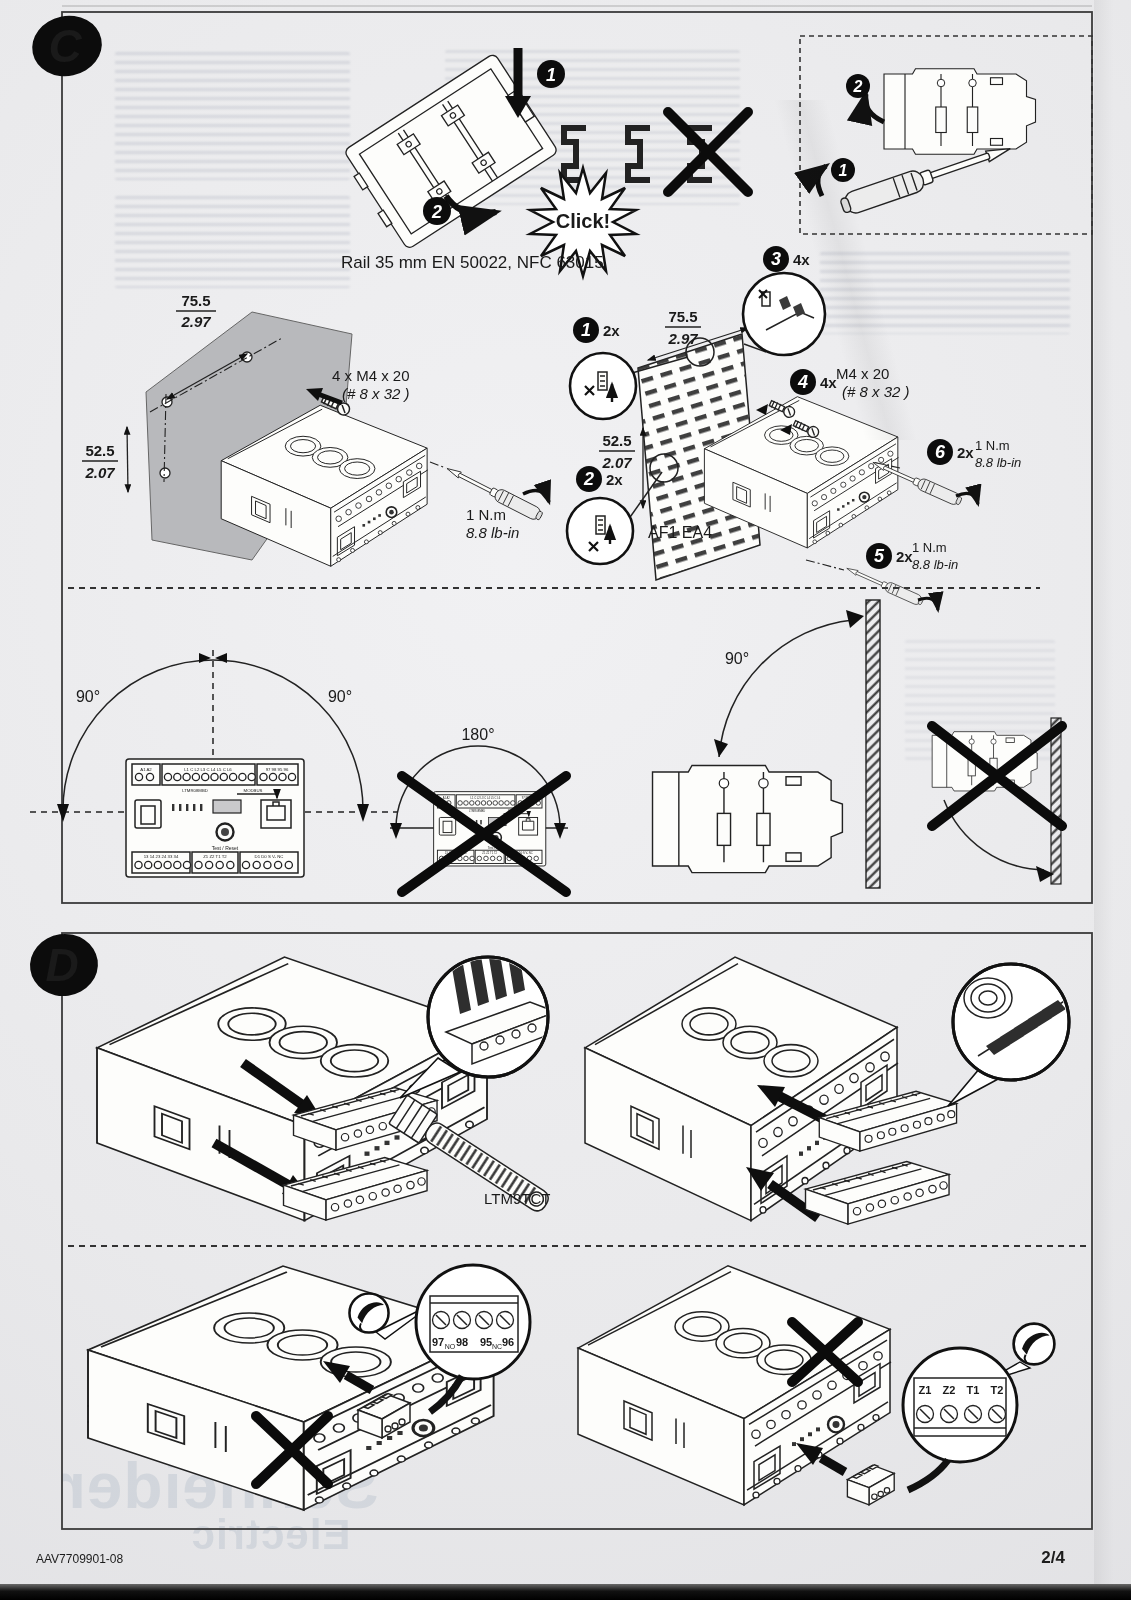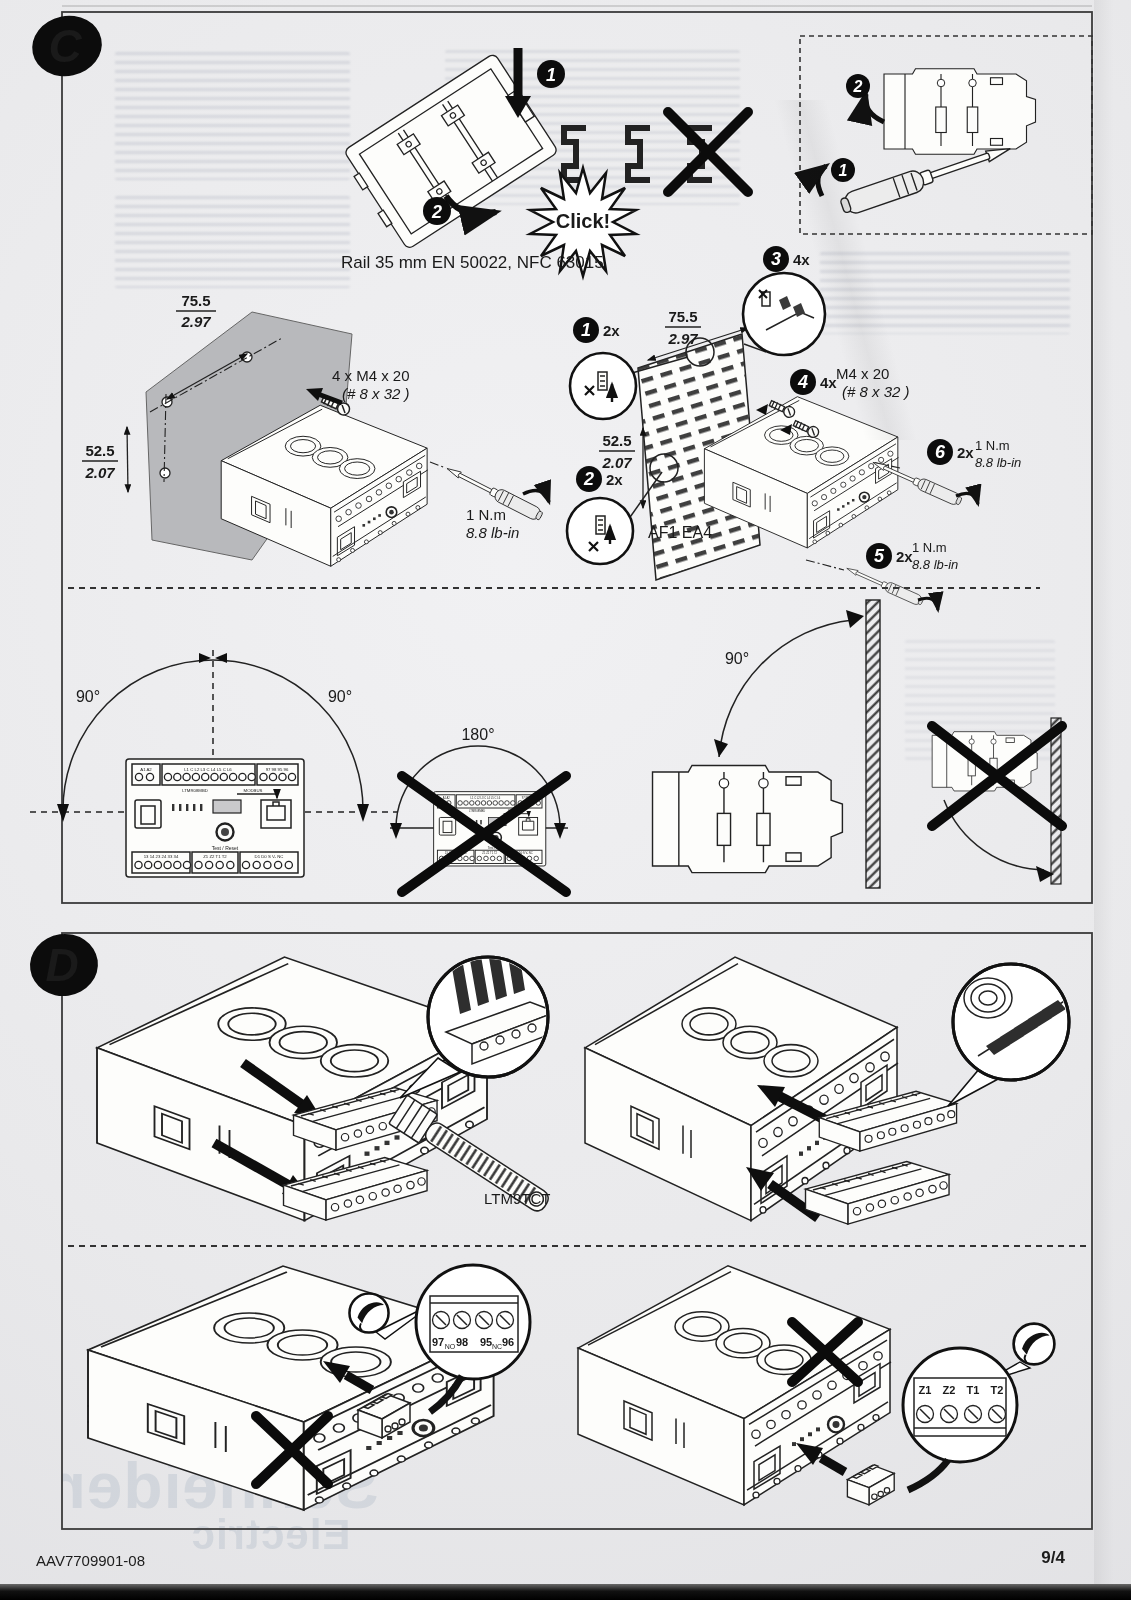--- a/index.html
+++ b/index.html
@@ -9,21 +9,21 @@
   .bleed{position:absolute;background:repeating-linear-gradient(180deg, rgba(75,85,120,.13) 0 3px, rgba(0,0,0,0) 3px 9px);
     filter:blur(1.3px);border-radius:2px;}
   .crease-v{position:absolute;left:1094px;top:0;width:26px;height:100%;
     background:linear-gradient(90deg,rgba(0,0,0,.05),rgba(0,0,0,0) 75%);}
   .crease-d{position:absolute;left:560px;top:100px;width:571px;height:340px;
     background:linear-gradient(75deg,transparent 46%,rgba(0,0,0,.05) 50%,transparent 54%);}
   .watermark{position:absolute;left:60px;top:1458px;transform:scaleX(-1);
     color:rgba(120,142,168,.18);font-weight:bold;line-height:.9;letter-spacing:1px;}
   .watermark .w1{font-size:64px;}
   .watermark .w2{font-size:42px;padding-left:28px;}
-  .footer-ref{position:absolute;left:36px;top:1552px;font-size:15px;color:#1c1c1c;}
+  .footer-ref{position:absolute;left:36px;top:1552px;font-size:12px;color:#1c1c1c;}
   .footer-page{position:absolute;right:66px;top:1548px;font-size:17px;font-weight:bold;color:#1c1c1c;}
   .scan-edge{position:absolute;left:0;top:1584px;width:100%;height:16px;
     background:linear-gradient(180deg,#6a6a6a,#111 45%,#000);}
   svg{position:absolute;left:0;top:0;}
   svg text{font-family:"Liberation Sans",sans-serif;fill:#1a1a1a;}
   .s17{font-size:17px}.s16{font-size:16px}.s15{font-size:15px}.s13{font-size:13px}.s11{font-size:11px}
   .b{font-weight:bold}.i{font-style:italic}.mid{text-anchor:middle}
   .ln{fill:none;stroke:#222;stroke-width:1.5;}
   .ln2{fill:none;stroke:#222;stroke-width:2.4;}
   .fill{fill:#fdfdfb;stroke:#222;stroke-width:1.5;}
@@ -645,18 +645,18 @@
       <path d="M948,1460 Q935,1478 908,1490" fill="none" stroke="#111" stroke-width="7"></path>
       <g transform="translate(842,1458) scale(0.9)">
         <use href="#conn4" width="64" height="54"></use>
       </g>
       <line x1="845" y1="1472" x2="821" y2="1458" stroke="#0e0e0e" stroke-width="9"></line>
       <polygon class="fathead" points="796,1443 813,1465 823,1448"></polygon>
     </g>
   </svg>
 
   <div class="footer-ref">AAV7709901-08</div>
-  <div class="footer-page">9/4</div>
+  <div class="footer-page">2/4</div>
 
   <div class="crease-v"></div>
   <div class="crease-d"></div>
   <div class="scan-edge"></div>
 </div>
 
 </body></html>

